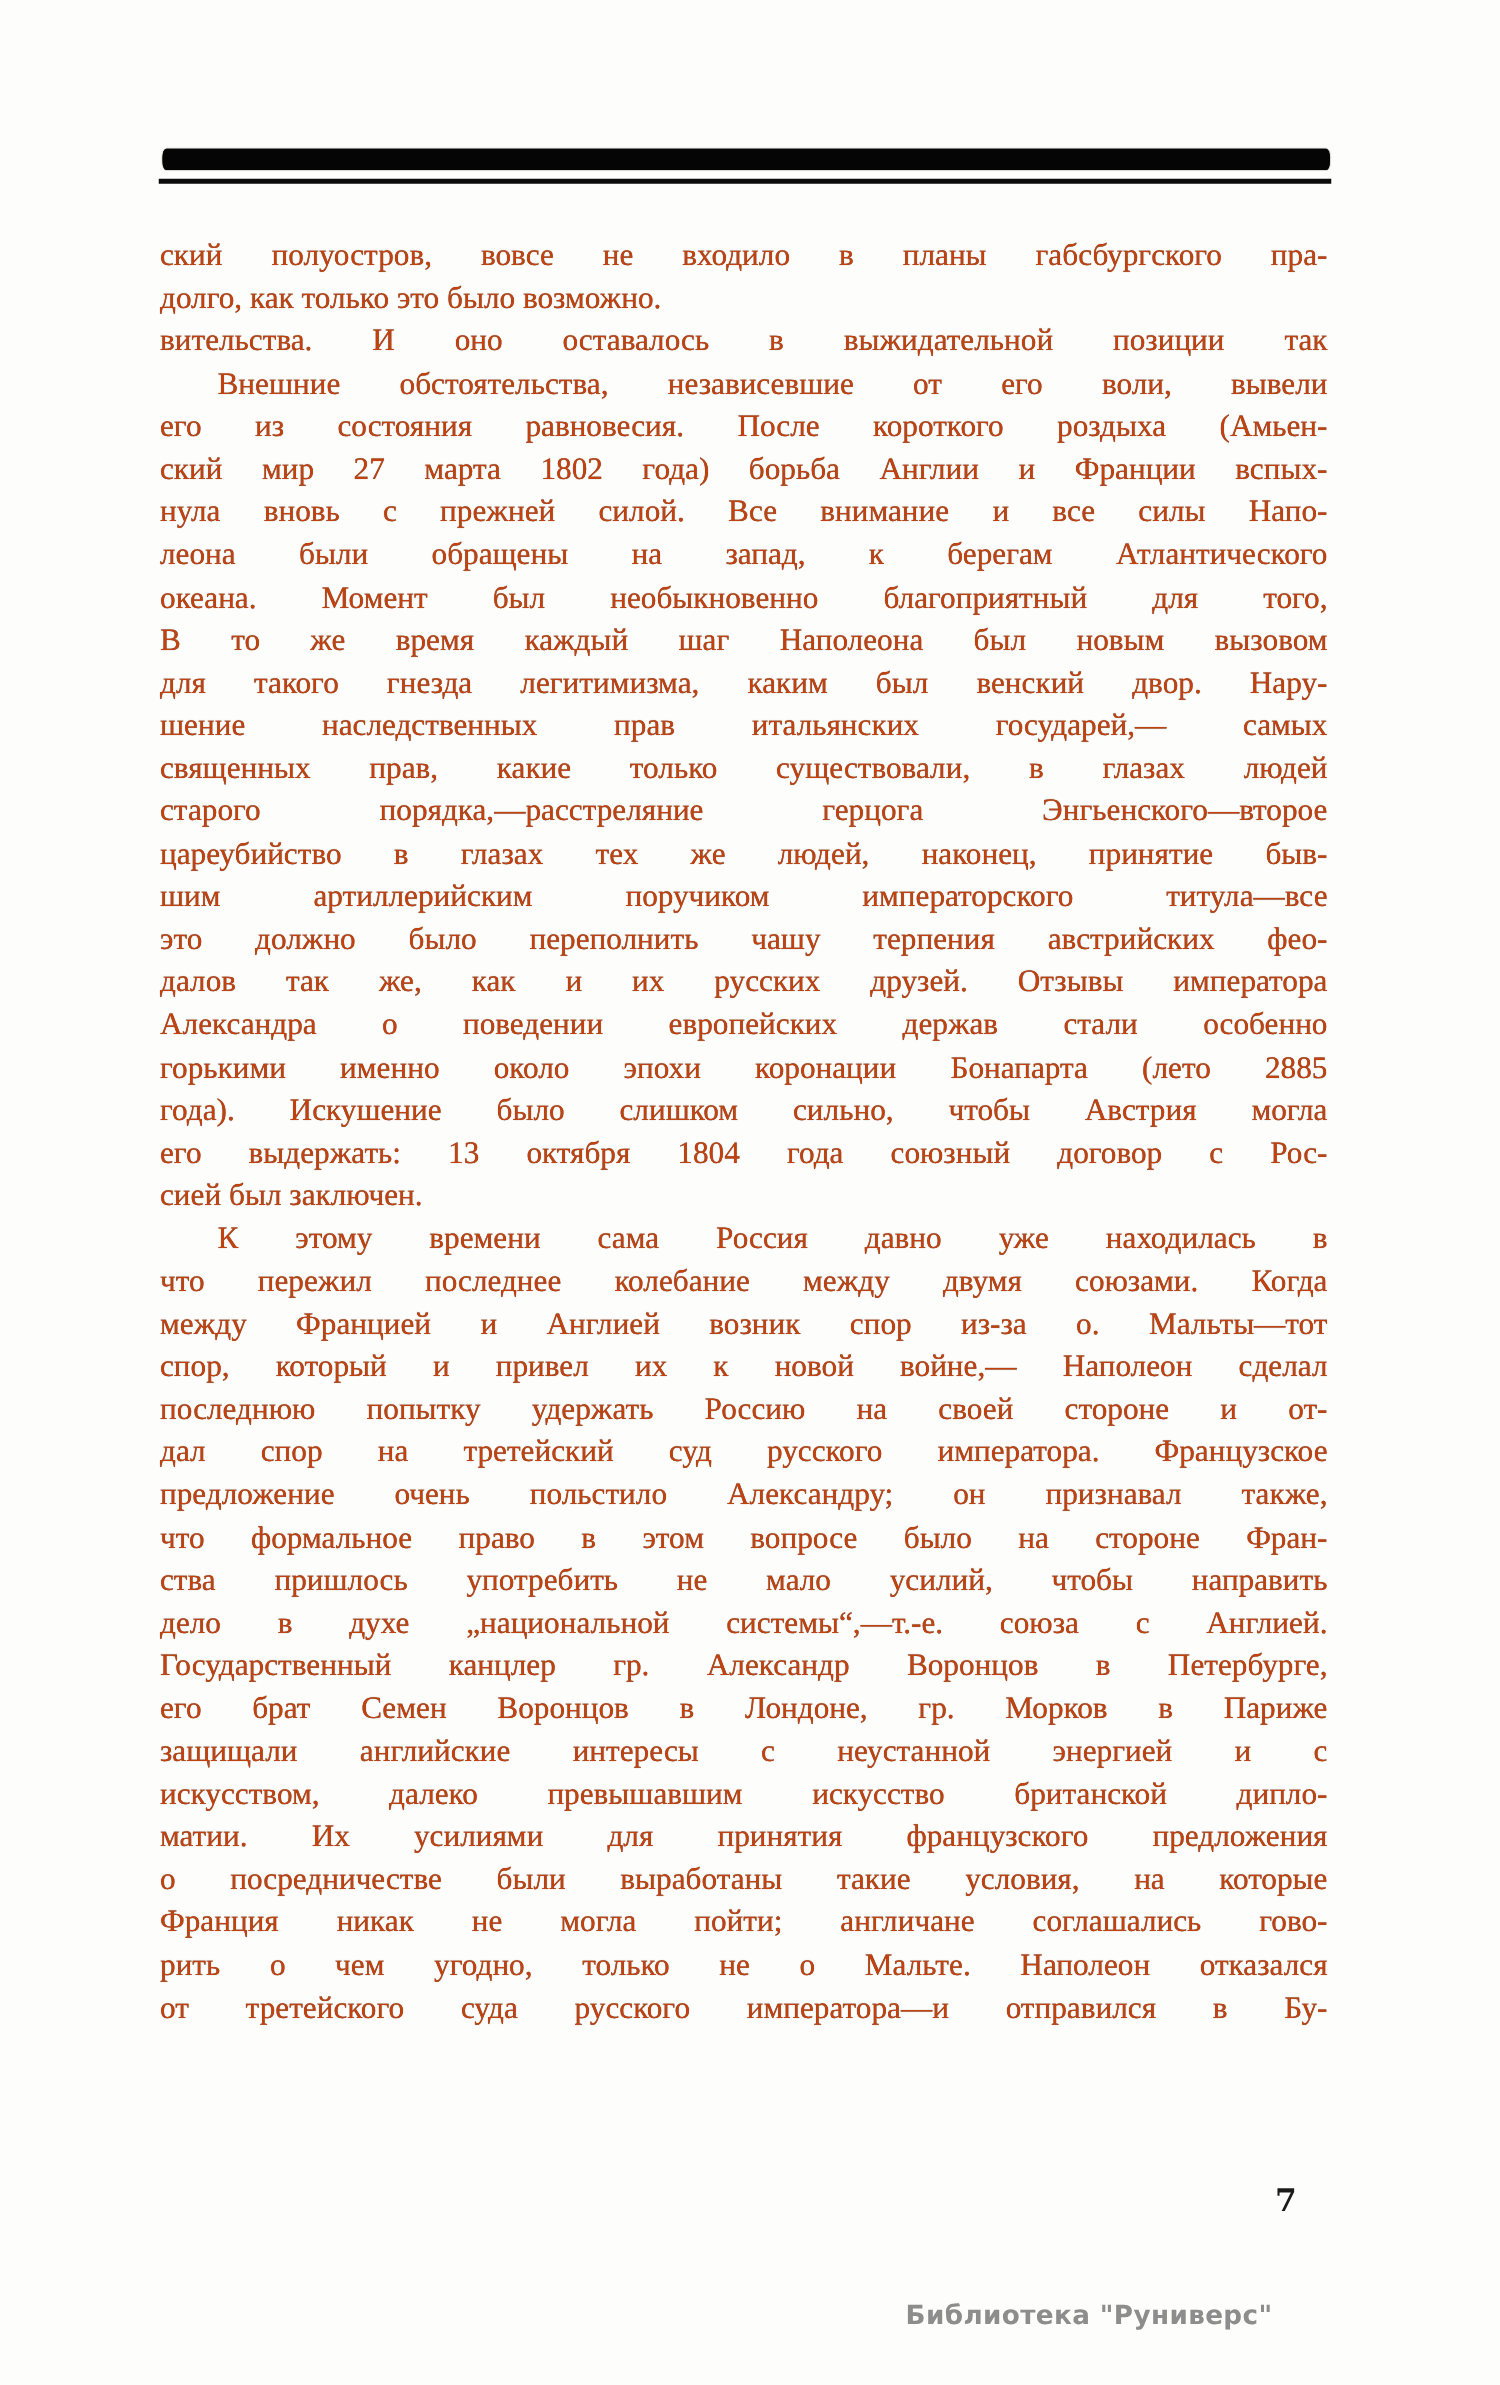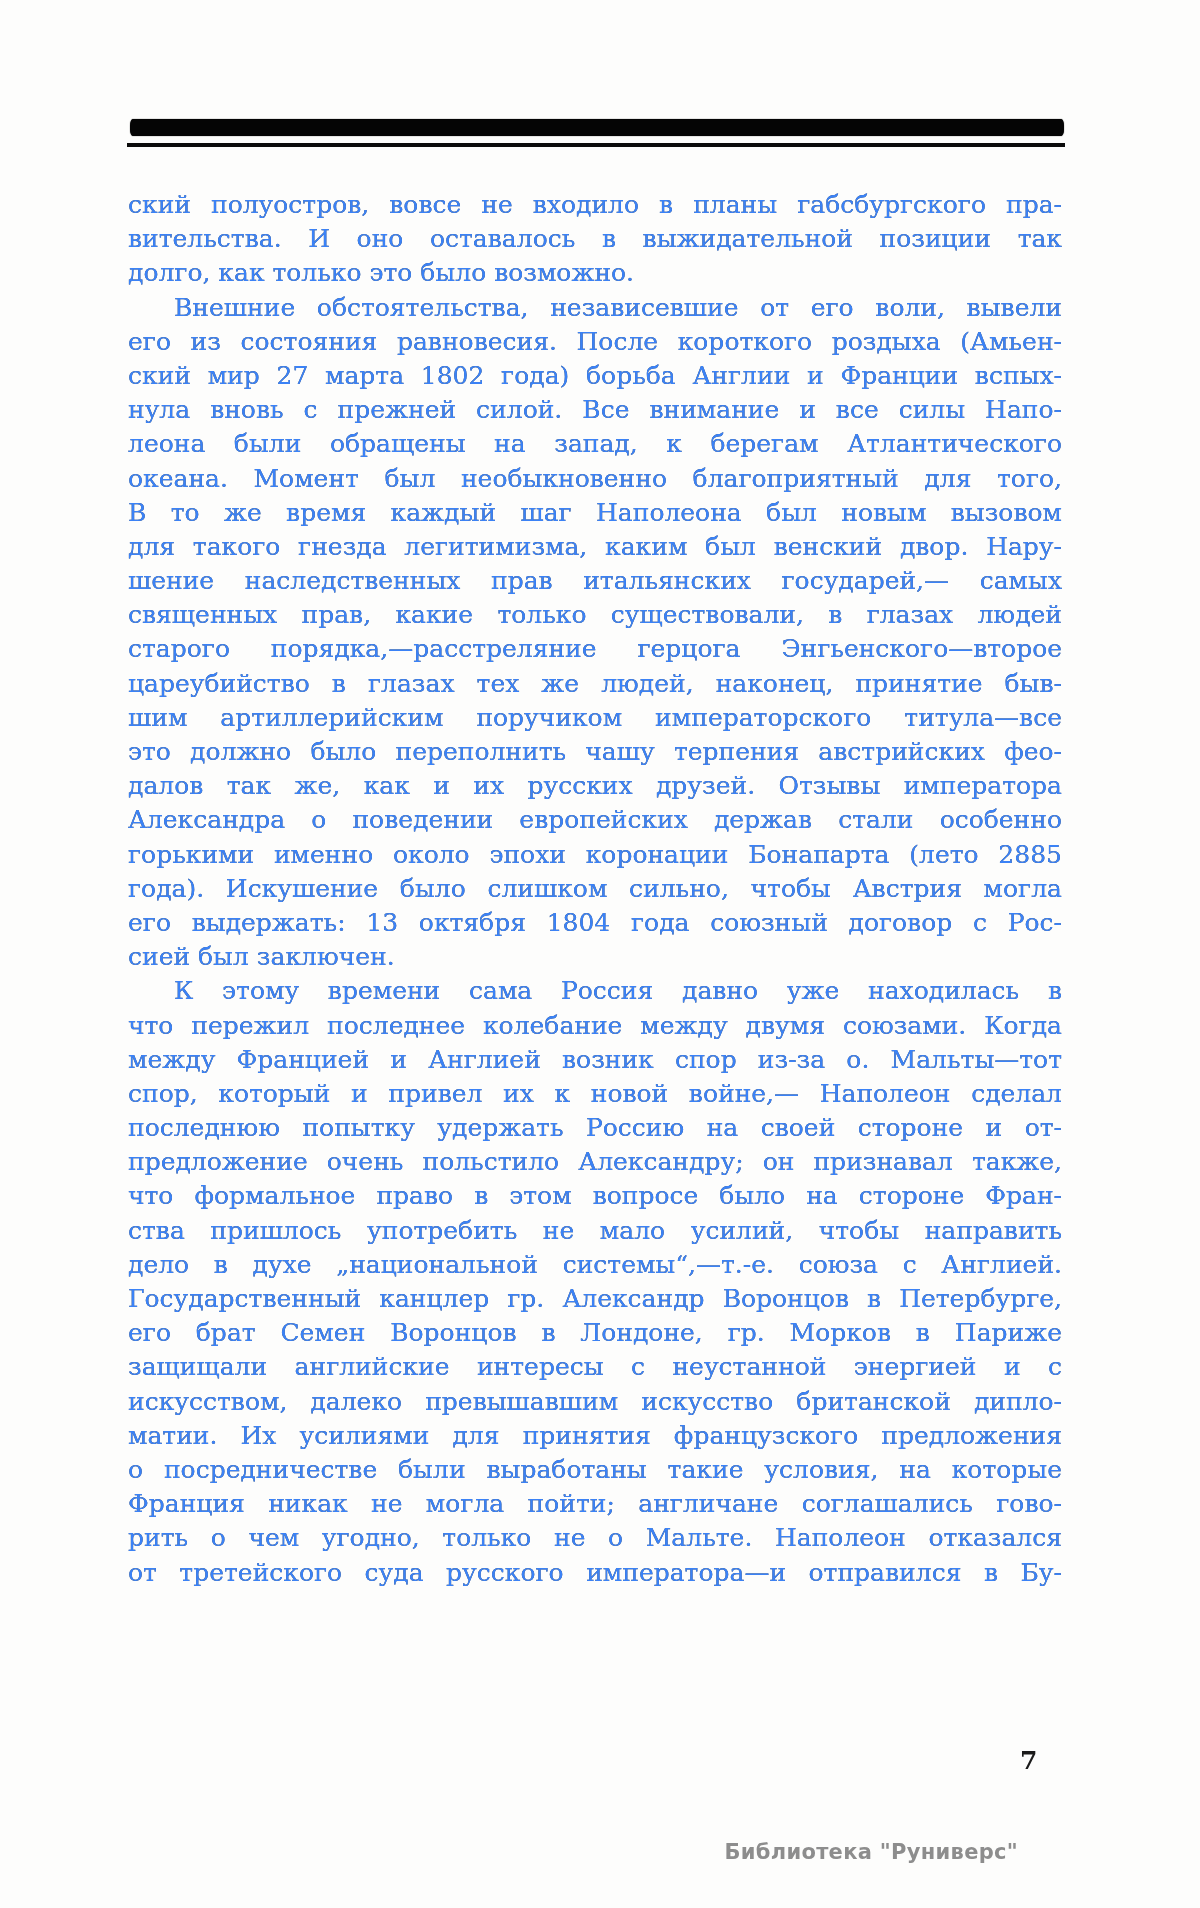--- a/index.html
+++ b/index.html
@@ -15,23 +15,24 @@
     position:absolute;left:130px;top:119px;width:934px;height:17px;
     background:#050505;border-radius:3px/7px;
     box-shadow:0 0 1px #000;
   }
   .rule-thin{
     position:absolute;left:127px;top:143px;width:938px;height:4px;
     background:#0b0b0b;
   }
   .text-block{
     position:absolute;left:128px;top:188px;width:934px;
-    color:#3b82f6;
+    color:#c2410c;
     font-size:25px;
     text-shadow:0 0 0.6px rgba(10,10,10,0.75);
+    font-family:Liberation Serif, serif;
   }
   .line{
     height:34.2px;
     line-height:34.2px;
     text-align:justify;
     text-align-last:left;
     overflow:visible;
     white-space:nowrap;
   }
   .line.just{
@@ -56,22 +57,22 @@
 </style>
 </head>
 <body>
 
 <div class="page">
   <div class="rule-thick"></div>
   <div class="rule-thin"></div>
 
   <div class="text-block">
       <div class="line just">ский полуостров, вовсе не входило в планы габсбургского пра-</div>
+      <div class="line">долго, как только это было возможно.</div>
       <div class="line just">вительства. И оно оставалось в выжидательной позиции так</div>
-      <div class="line">долго, как только это было возможно.</div>
       <div class="line just ind">Внешние обстоятельства, независевшие от его воли, вывели</div>
       <div class="line just">его из состояния равновесия. После короткого роздыха (Амьен-</div>
       <div class="line just">ский мир 27 марта 1802 года) борьба Англии и Франции вспых-</div>
       <div class="line just">нула вновь с прежней силой. Все внимание и все силы Напо-</div>
       <div class="line just">леона были обращены на запад, к берегам Атлантического</div>
       <div class="line just">океана. Момент был необыкновенно благоприятный для того,</div>
       <div class="line just">В то же время каждый шаг Наполеона был новым вызовом</div>
       <div class="line just">для такого гнезда легитимизма, каким был венский двор. Нару-</div>
       <div class="line just">шение наследственных прав итальянских государей,— самых</div>
       <div class="line just">священных прав, какие только существовали, в глазах людей</div>
@@ -83,20 +84,21 @@
       <div class="line just">Александра о поведении европейских держав стали особенно</div>
       <div class="line just">горькими именно около эпохи коронации Бонапарта (лето 2885</div>
       <div class="line just">года). Искушение было слишком сильно, чтобы Австрия могла</div>
       <div class="line just">его выдержать: 13 октября 1804 года союзный договор с Рос-</div>
       <div class="line">сией был заключен.</div>
       <div class="line just ind">К этому времени сама Россия давно уже находилась в</div>
       <div class="line just">что пережил последнее колебание между двумя союзами. Когда</div>
       <div class="line just">между Францией и Англией возник спор из-за о. Мальты—тот</div>
       <div class="line just">спор, который и привел их к новой войне,— Наполеон сделал</div>
       <div class="line just">последнюю попытку удержать Россию на своей стороне и от-</div>
+      <div class="line just">дал спор на третейский суд русского императора. Французское</div>
       <div class="line just">предложение очень польстило Александру; он признавал также,</div>
       <div class="line just">что формальное право в этом вопросе было на стороне Фран-</div>
       <div class="line just">ства пришлось употребить не мало усилий, чтобы направить</div>
       <div class="line just">дело в духе „национальной системы“,—т.-е. союза с Англией.</div>
       <div class="line just">Государственный канцлер гр. Александр Воронцов в Петербурге,</div>
       <div class="line just">его брат Семен Воронцов в Лондоне, гр. Морков в Париже</div>
       <div class="line just">защищали английские интересы с неустанной энергией и с</div>
       <div class="line just">искусством, далеко превышавшим искусство британской дипло-</div>
       <div class="line just">матии. Их усилиями для принятия французского предложения</div>
       <div class="line just">о посредничестве были выработаны такие условия, на которые</div>

